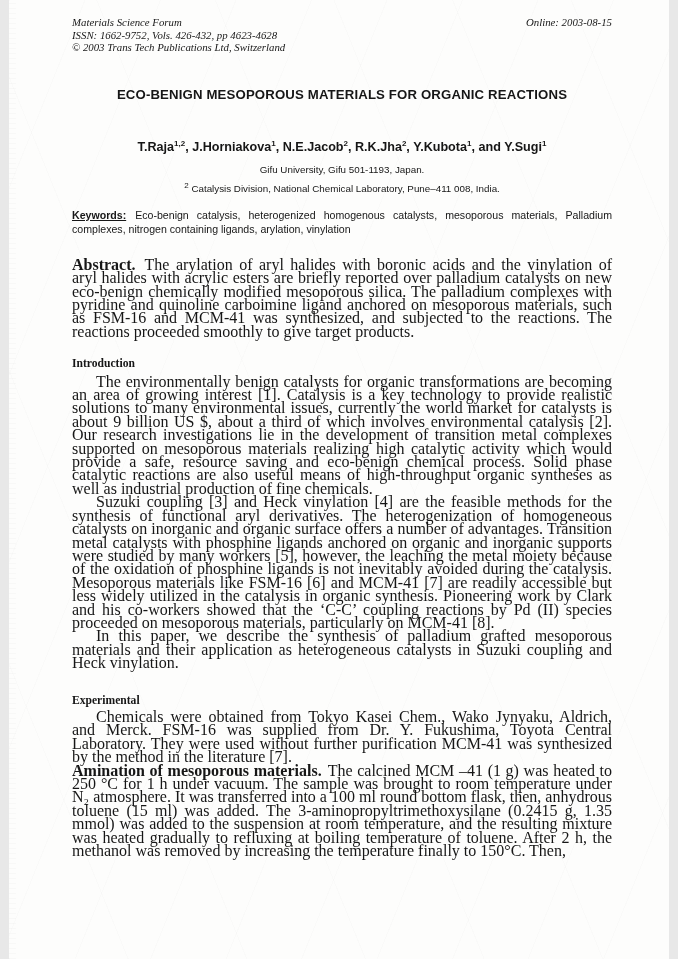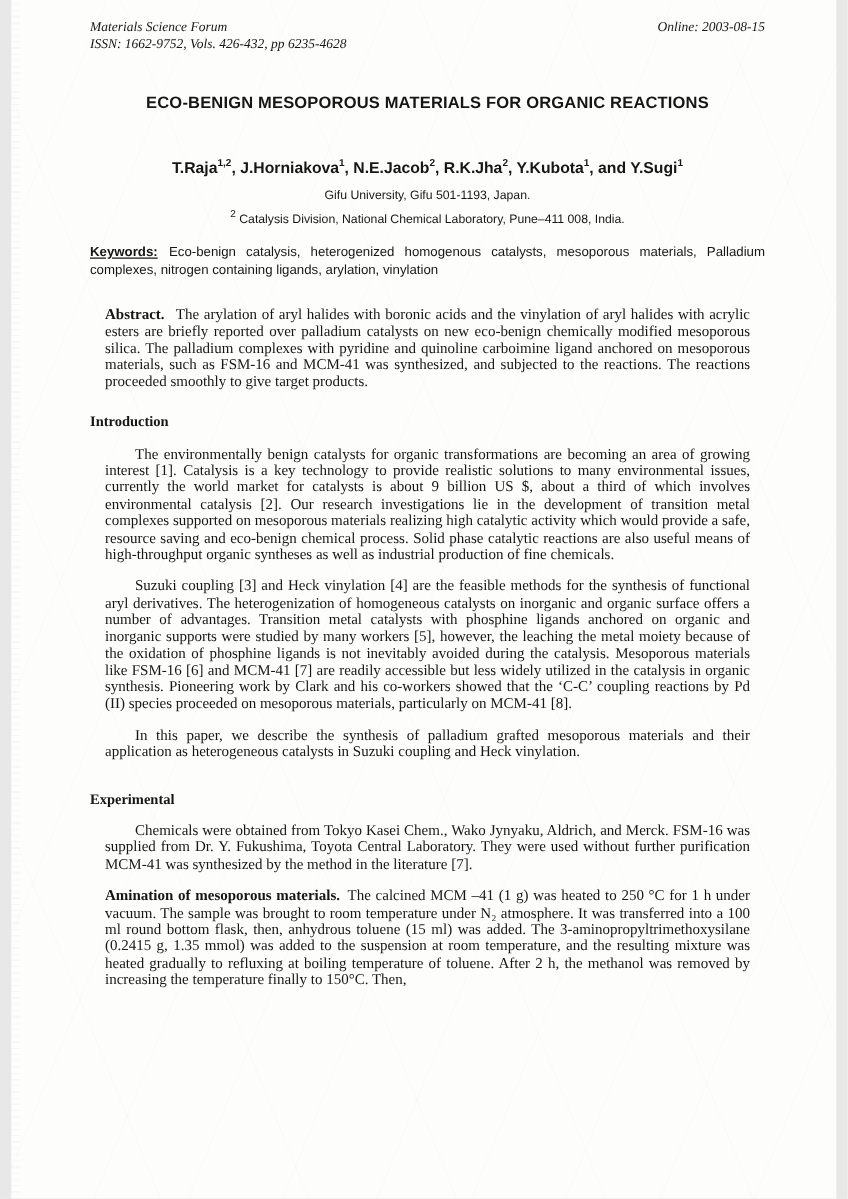--- a/index.html
+++ b/index.html
@@ -84,24 +84,24 @@
   }
   .kw-label {
     font-weight: bold;
     text-decoration: underline;
     margin-right: 9px;
   }
 
   
   .abstract, .para {
     font-family: "Liberation Serif", serif;
-    font-size: 12px;
+    font-size: 16px;
     line-height: 13.4px;
     text-align: justify;
-    margin: 12px;
+    margin: 0;
   }
   .abstract { margin-top: 22px; }
   .abs-label { font-weight: bold; margin-right: 9px; }
 
   .section-heading {
     font-family: "Liberation Serif", serif;
     font-weight: bold;
     font-size: 11.6px;
     line-height: 13.4px;
     margin: 0;
@@ -114,21 +114,22 @@
 </style>
 </head>
 <body>
 
 <div class="paper">
   <div class="scan-edge"></div>
 
   <div class="header-row">
     <div class="header-left">
       <div>Materials Science Forum</div>
-      <div>ISSN: 1662-9752, Vols. 426-432, pp 6235-4628</div>
+      <div>ISSN: 1662-9752, Vols. 426-432, pp 4623-4628</div>
+      <div>© 2003 Trans Tech Publications Ltd, Switzerland</div>
     </div>
     <div class="header-right">Online: 2003-08-15</div>
   </div>
 
   <div class="title">ECO-BENIGN MESOPOROUS MATERIALS FOR ORGANIC REACTIONS</div>
 
   <div class="authors"><span><span></span><span>T.Raja</span><sup>1,2</sup></span><span><span>, </span><span>J.Horniakova</span><sup>1</sup></span><span><span>, </span><span>N.E.Jacob</span><sup>2</sup></span><span><span>, </span><span>R.K.Jha</span><sup>2</sup></span><span><span>, </span><span>Y.Kubota</span><sup>1</sup></span><span><span>, and </span><span>Y.Sugi</span><sup>1</sup></span></div>
 
   <div class="affil-group">
     <div class="affil">

